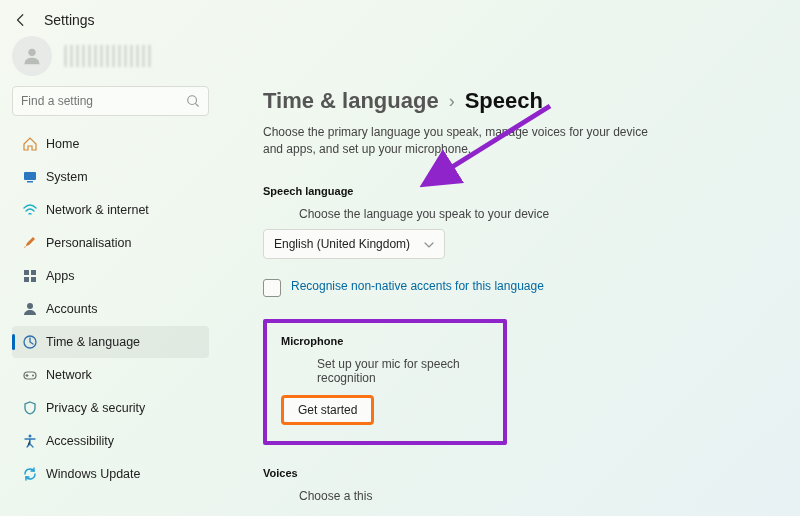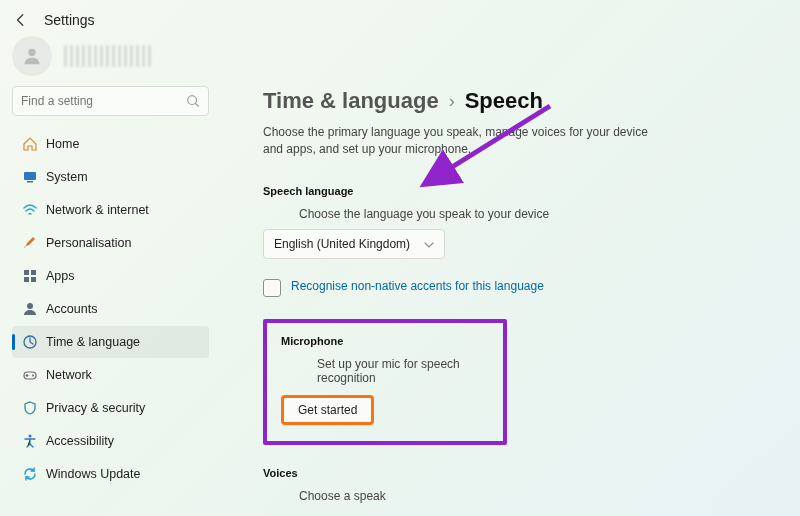--- a/index.html
+++ b/index.html
@@ -251,21 +251,21 @@
       <span>Recognise non-native accents for this language</span>
     </div>
 
     <div class="mic-block">
       <h2 class="section-title">Microphone</h2>
       <p class="section-sub" style="margin-bottom:10px">Set up your mic for speech recognition</p>
       <span class="btn">Get started</span>
     </div>
 
     <h2 class="section-title">Voices</h2>
-    <p class="section-sub">Choose a speak</p>
+    <p class="section-sub">Choose a this</p>
     
 
     
 
     
     
   </main>
 </div>
 
 <svg class="annotation-arrow" style="left:410px; top:98px; width:150px; height:100px;" viewBox="0 0 150 100">

